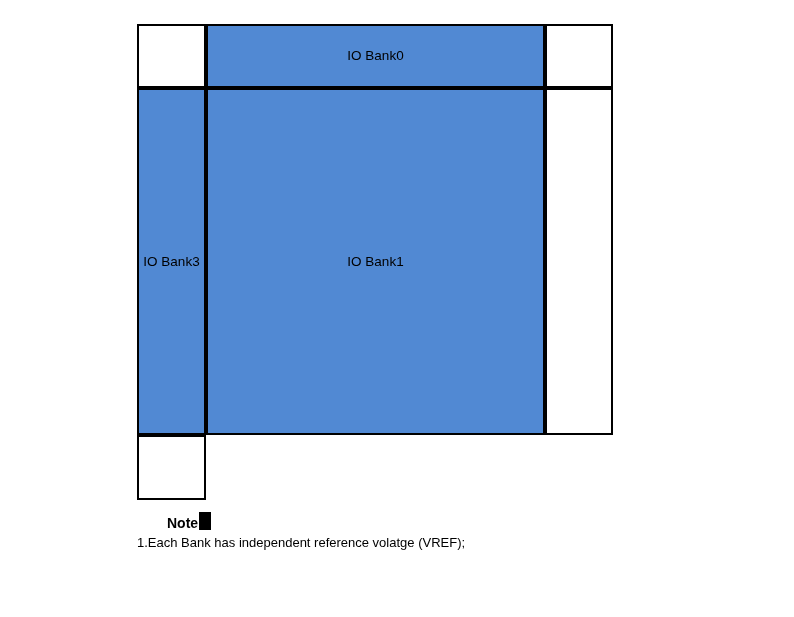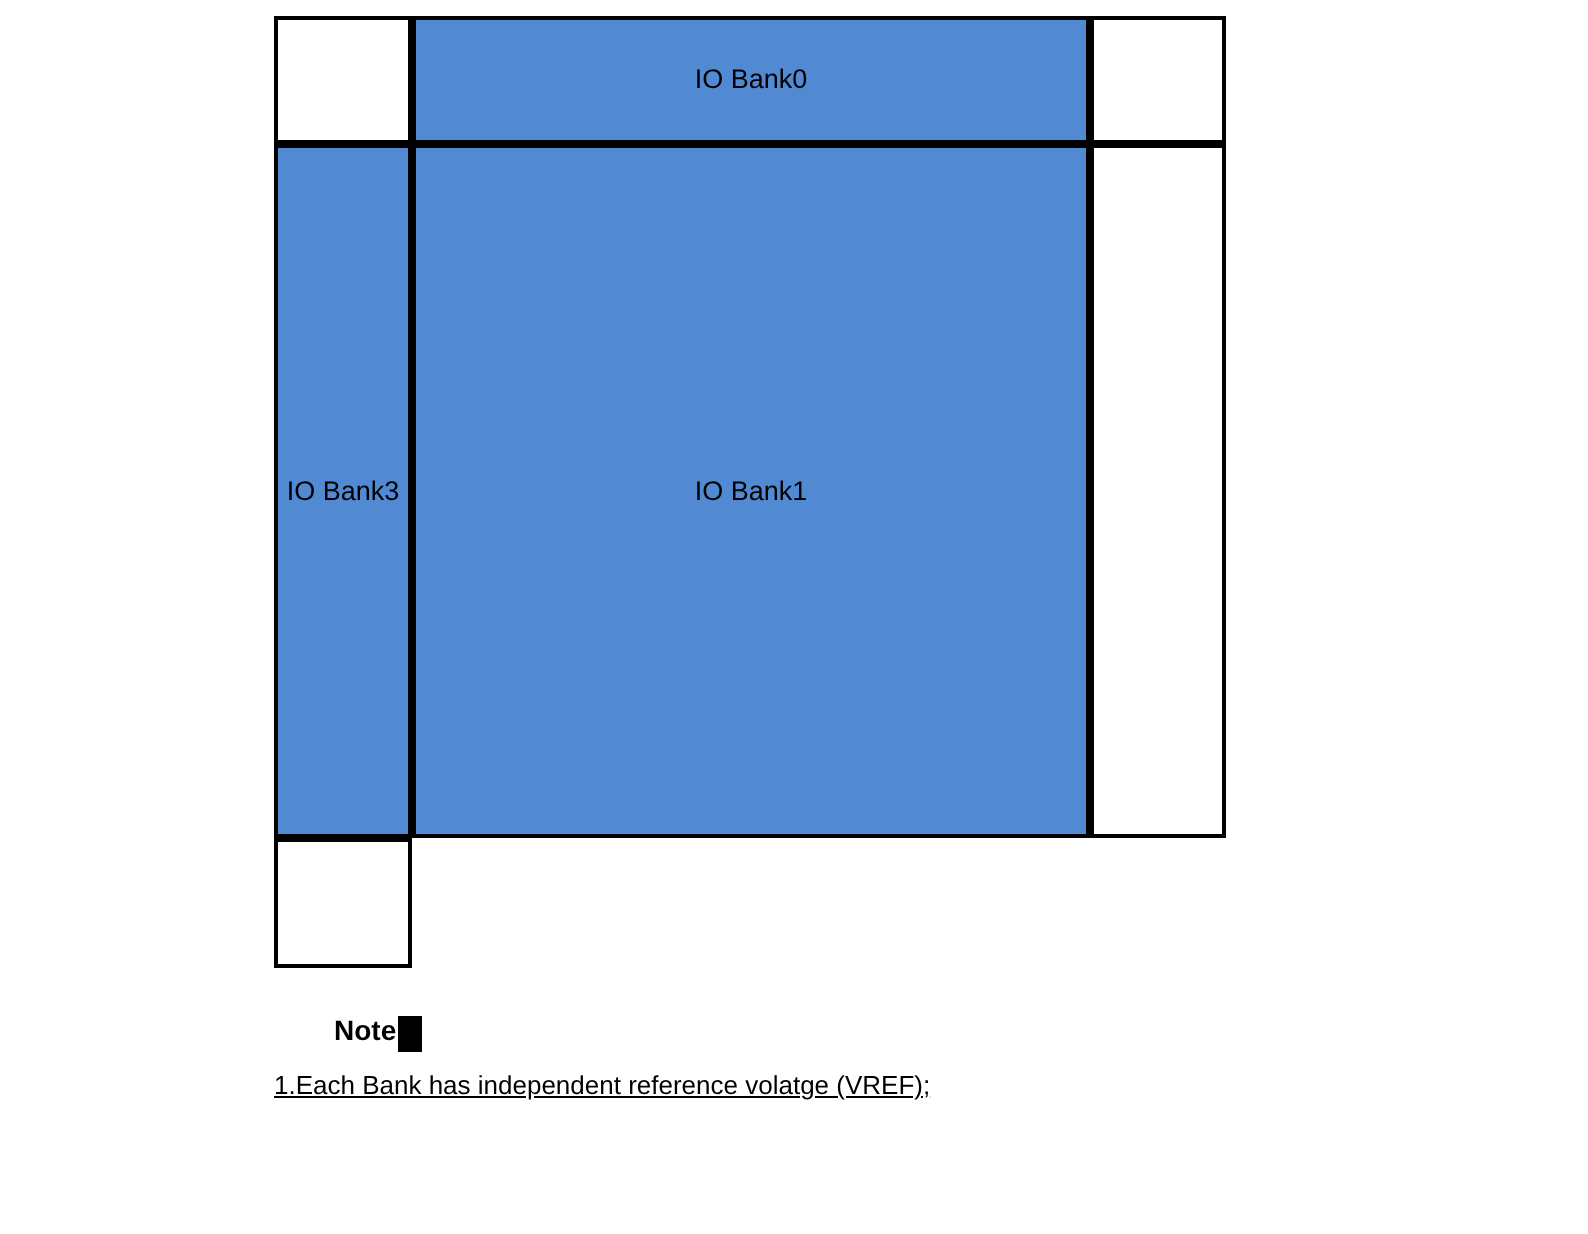--- a/index.html
+++ b/index.html
@@ -15,21 +15,21 @@
     overflow: hidden;
     font-family: "Liberation Sans", sans-serif;
     color: #000000;
     -webkit-font-smoothing: antialiased;
   }
 
   
   #bank-diagram {
     position: absolute;
     left: 137px;
-    top: 8px;
+    top: 24px;
     width: 476px;
     height: 384px;
     display: grid;
     grid-template-columns: 69px 339px 68px;
     grid-template-rows: 64px 347px 65px;
     box-sizing: border-box;
   }
 
   .cell {
     box-sizing: border-box;
@@ -77,21 +77,21 @@
   
   #notes {
     position: absolute;
     left: 137px;
     top: 508px;
     width: 560px;
   }
 
   #note-heading-row {
     display: flex;
-    align-items: flex-start;
+    align-items: flex-end;
     height: 22px;
     margin-bottom: 3px;
     padding-left: 30px;
   }
 
   #note-heading {
     font-size: 14px;
     font-weight: bold;
     line-height: 1;
     color: #000000;
@@ -109,21 +109,21 @@
     font-size: 13px;
     line-height: 20px;
     color: #000000;
     white-space: pre;
   }
 
   .note-line.indented {
     padding-left: 13px;
   }
 
-  #note-item-1 { margin-top: 0; text-decoration: underline; }
+  #note-item-1 { margin-top: 0; }
   #note-item-2 { margin-top: 9px; }
 </style>
 </head>
 <body>
 
 <div id="bank-diagram">
 
   <div class="cell corner"></div>
   <div class="cell blue bordered">
     <span class="bank-label">IO Bank0</span>

